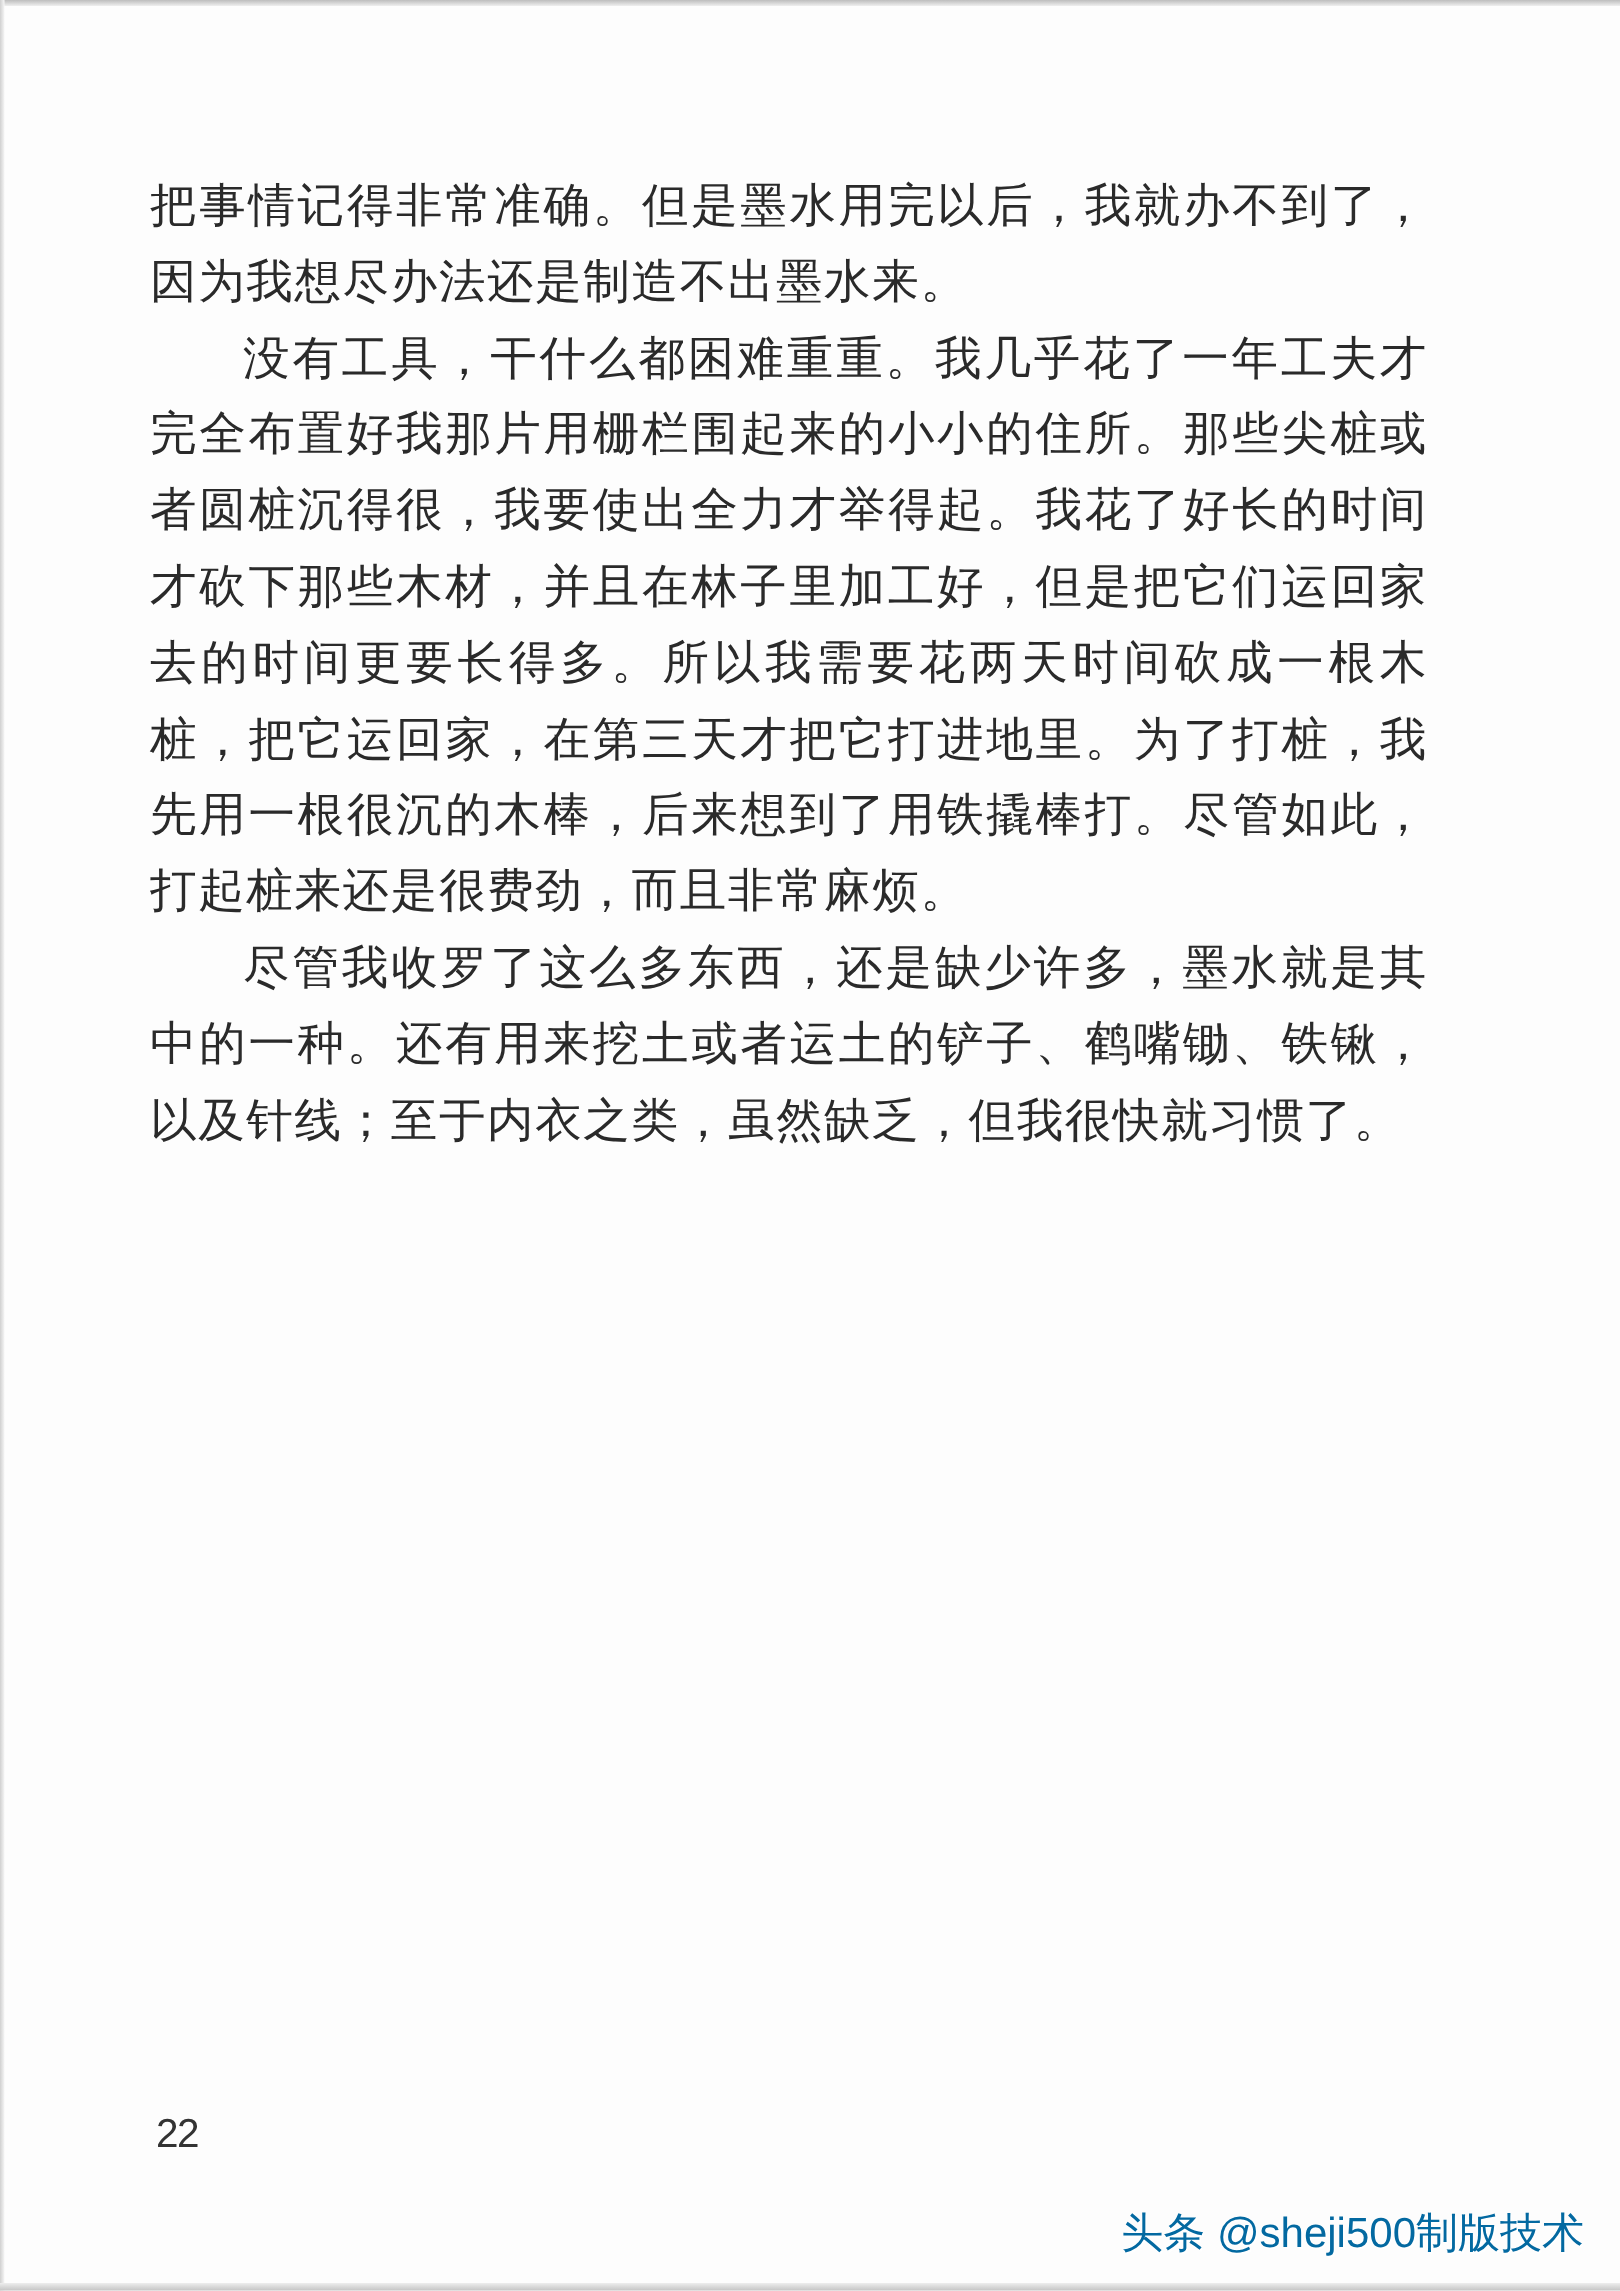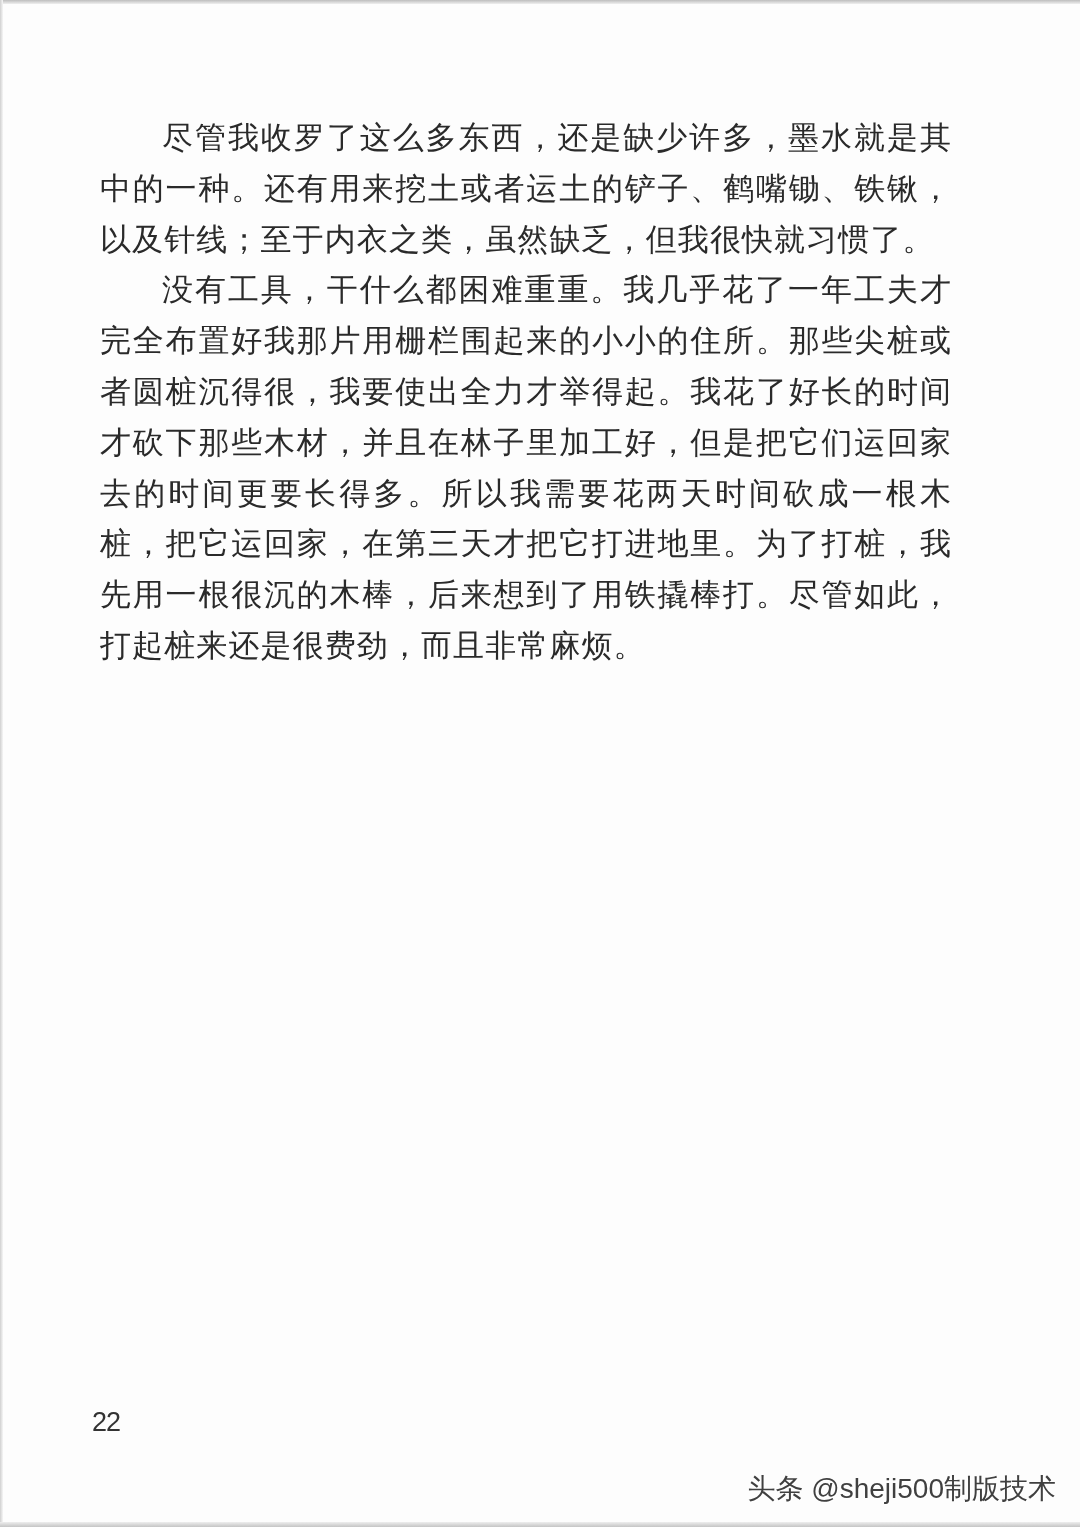--- a/index.html
+++ b/index.html
@@ -23,37 +23,38 @@
   .body-text {
     position:absolute; left:100px; top:112px; width:852px;
     color:#2a2a2a; font-size:31px; letter-spacing:1.1px;
   }
   .para {
     margin:0; line-height:50.8px; text-indent:62px;
     text-align:justify; text-align-last:left;
   }
   .para.cont { text-indent:0; }
   .page-number {
-    position:absolute; left:92px; top:1407px;
+    position:absolute; left:104px; top:1407px;
     font-family:"Liberation Sans", sans-serif; font-size:27px; color:#333;
     letter-spacing:-1px;
   }
   .watermark {
     position:absolute; right:24px; top:1470px;
-    font-family:"Liberation Sans", sans-serif; font-size:28px; color:#404040;
+    font-family:"Liberation Sans", sans-serif; font-size:28px; color:#0369a1;
     text-shadow:0 0 2px #fff, 1px 1px 0 #fff;
   }
 </style>
 </head>
 <body>
 
 <div class="page-edge-top"></div>
 <div class="page-edge-left"></div>
 
 <div class="body-text">
+  <p class="para cont">把事情记得非常准确。但是墨水用完以后，我就办不到了，因为我想尽办法还是制造不出墨水来。</p>
+  <p class="para">没有工具，干什么都困难重重。我几乎花了一年工夫才完全布置好我那片用栅栏围起来的小小的住所。那些尖桩或者圆桩沉得很，我要使出全力才举得起。我花了好长的时间才砍下那些木材，并且在林子里加工好，但是把它们运回家去的时间更要长得多。所以我需要花两天时间砍成一根木桩，把它运回家，在第三天才把它打进地里。为了打桩，我先用一根很沉的木棒，后来想到了用铁撬棒打。尽管如此，打起桩来还是很费劲，而且非常麻烦。</p>
   <p class="para">尽管我收罗了这么多东西，还是缺少许多，墨水就是其中的一种。还有用来挖土或者运土的铲子、鹤嘴锄、铁锹，以及针线；至于内衣之类，虽然缺乏，但我很快就习惯了。</p>
-  <p class="para">没有工具，干什么都困难重重。我几乎花了一年工夫才完全布置好我那片用栅栏围起来的小小的住所。那些尖桩或者圆桩沉得很，我要使出全力才举得起。我花了好长的时间才砍下那些木材，并且在林子里加工好，但是把它们运回家去的时间更要长得多。所以我需要花两天时间砍成一根木桩，把它运回家，在第三天才把它打进地里。为了打桩，我先用一根很沉的木棒，后来想到了用铁撬棒打。尽管如此，打起桩来还是很费劲，而且非常麻烦。</p>
 </div>
 
 <div class="page-number">22</div>
 <div class="watermark">头条 @sheji500制版技术</div>
 
 <div class="page-edge-bottom"></div>
 
 </body></html>

